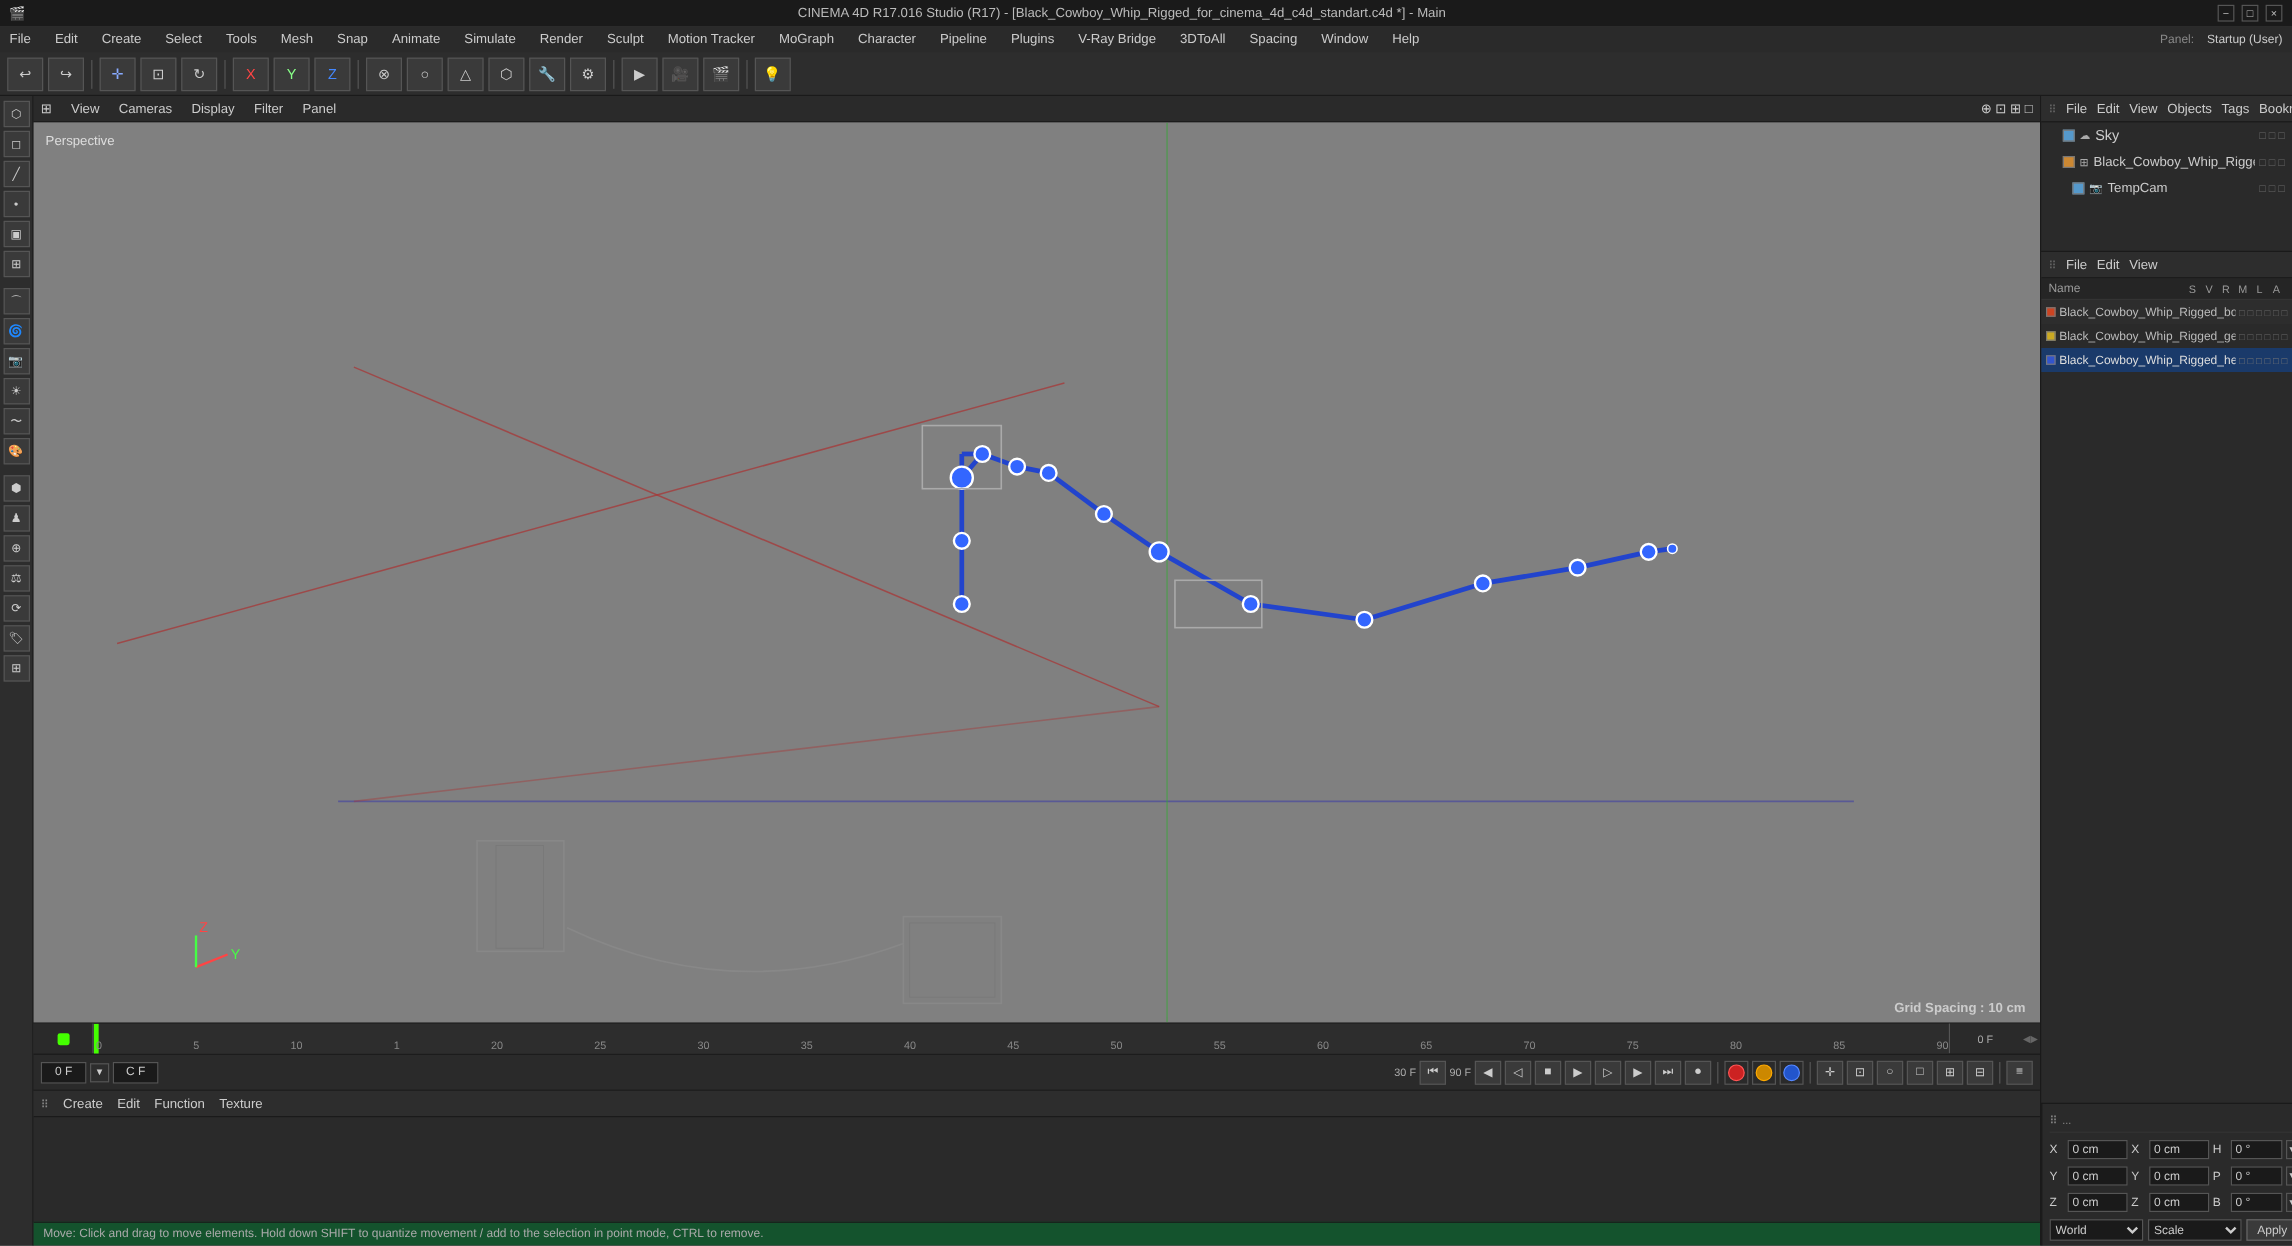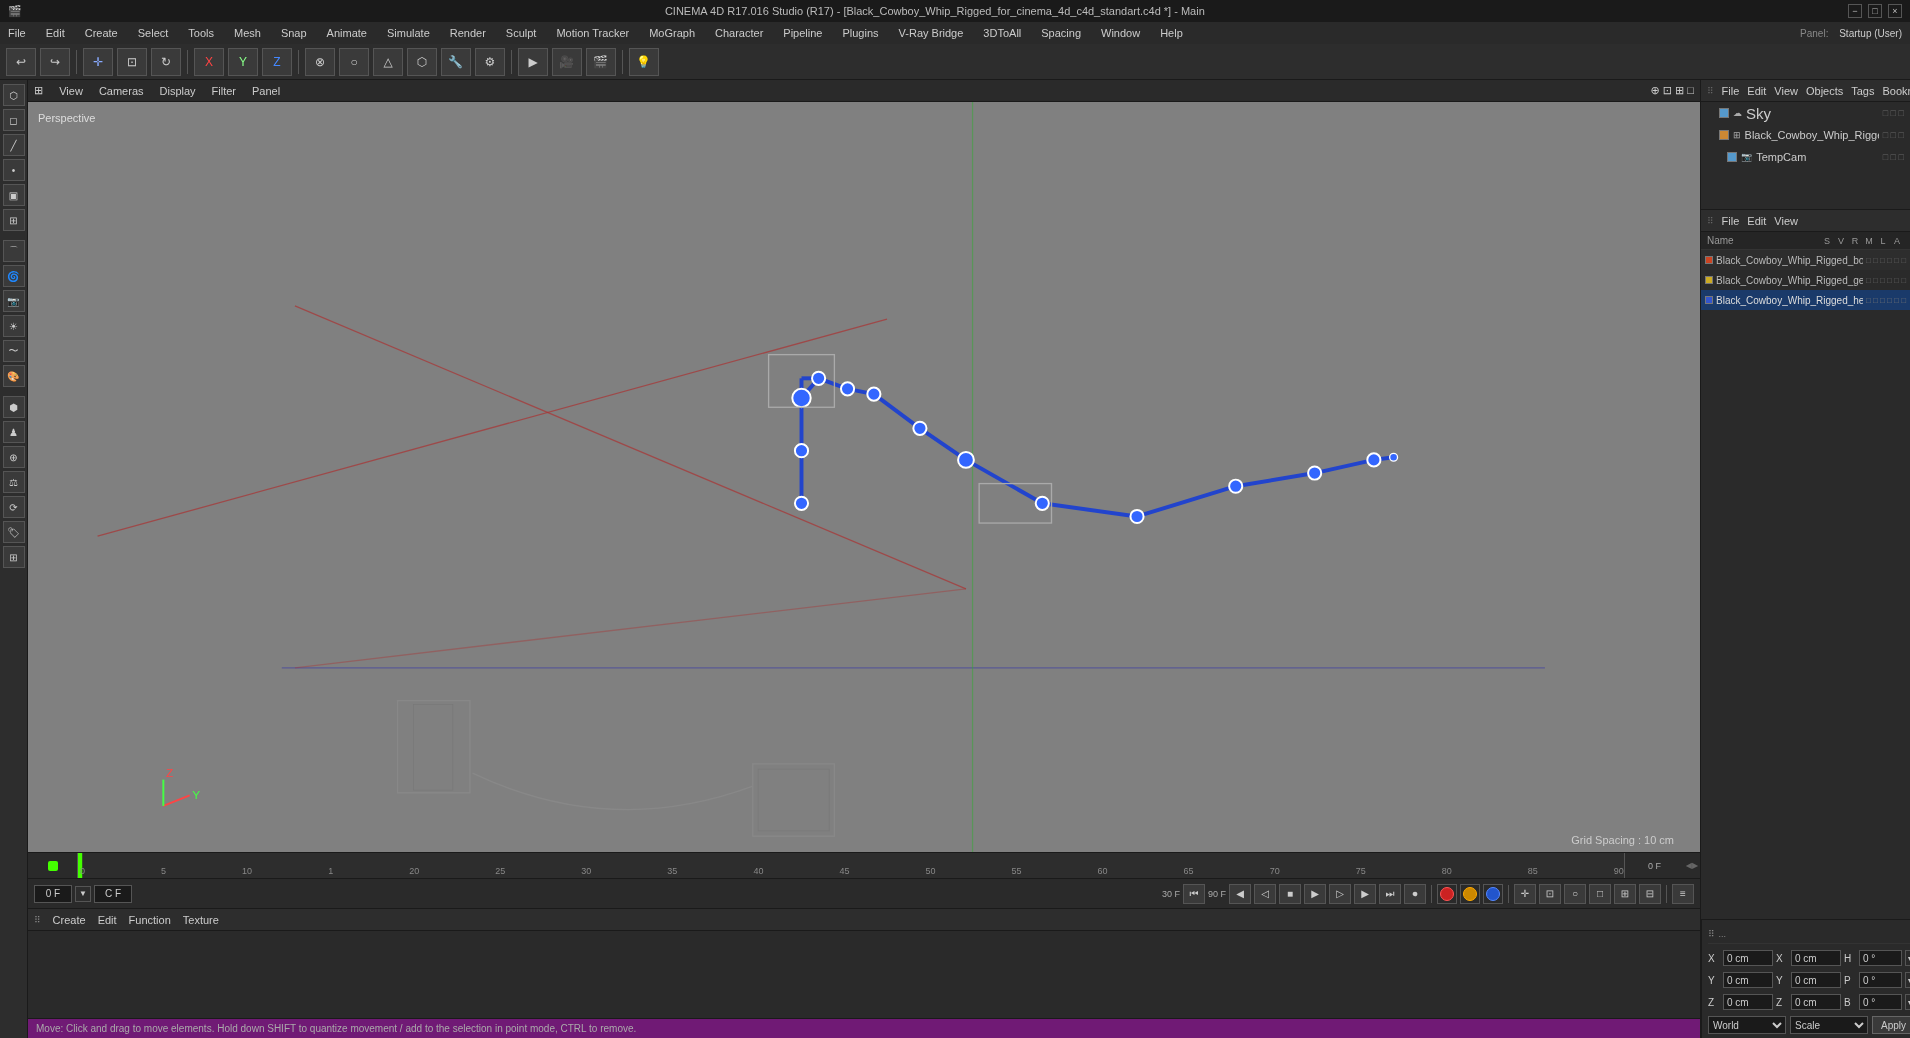--- a/index.html
+++ b/index.html
@@ -59,21 +59,21 @@
       position: absolute; top: 10px; left: 10px; color: #ddd; font-size: 11px;
     }
 
     
     #viewport svg {
       position: absolute; top: 0; left: 0; width: 100%; height: 100%;
     }
 
     
     #grid-spacing {
-      position: absolute; bottom: 6px; right: 26px; color: #ccc; font-size: 11px;
+      position: absolute; bottom: 6px; right: 12px; color: #ccc; font-size: 11px; font-weight: bold;
     }
 
     
     #timeline-area {
       height: 26px; background: #2a2a2a; border-top: 1px solid #1a1a1a; display: flex; align-items: center;
     }
 
     
     #transport-bar {
       height: 30px; background: #2a2a2a; display: flex; align-items: center; gap: 4px; padding: 0 6px; border-top: 1px solid #1a1a1a;
@@ -386,21 +386,21 @@
       <div id="material-toolbar" style="height:22px;background:#2d2d2d;display:flex;align-items:center;padding:0 6px;gap:12px;border-bottom:1px solid #1a1a1a;">
         <span style="font-size:9px;color:#888;">⠿</span>
         <span style="font-size:11px;color:#ccc;cursor:pointer;">Create</span>
         <span style="font-size:11px;color:#ccc;cursor:pointer;">Edit</span>
         <span style="font-size:11px;color:#ccc;cursor:pointer;">Function</span>
         <span style="font-size:11px;color:#ccc;cursor:pointer;">Texture</span>
       </div>
 
     </div>
 
-    <div id="status-bar" style="height:20px;background:#701a75;border-top:1px solid #1a1a1a;display:flex;align-items:center;padding:0 8px;">
+    <div id="status-bar" style="height:20px;background:#14532d;border-top:1px solid #1a1a1a;display:flex;align-items:center;padding:0 8px;">
       <span style="font-size:10px;color:#aaa;">Move: Click and drag to move elements. Hold down SHIFT to quantize movement / add to the selection in point mode, CTRL to remove.</span>
     </div>
   </div>
 
   <div id="right-panel" style="width:210px;background:#2a2a2a;border-left:1px solid #1a1a1a;display:flex;flex-direction:column;">
 
     <div style="height:130px;border-bottom:1px solid #1a1a1a;display:flex;flex-direction:column;">
 
       <div style="height:22px;background:#2d2d2d;display:flex;align-items:center;padding:0 6px;gap:8px;border-bottom:1px solid #1a1a1a;">
         <span style="font-size:9px;color:#666;">⠿</span>
@@ -409,21 +409,21 @@
         <span style="font-size:11px;color:#ccc;">View</span>
         <span style="font-size:11px;color:#ccc;">Objects</span>
         <span style="font-size:11px;color:#ccc;">Tags</span>
         <span style="font-size:11px;color:#ccc;">Bookmarks</span>
       </div>
 
       <div class="object-row" style="display:flex;align-items:center;padding:0 6px;gap:4px;height:22px;font-size:11px;cursor:pointer;">
         <span style="width:8px;"></span>
         <div style="width:10px;height:10px;background:#5599cc;border:1px solid #777;"></div>
         <span style="font-size:9px;color:#aaa;">☁</span>
-        <span style="flex:1;font-size:15px;color:#ccc;">Sky</span>
+        <span style="flex:1;font-size:12px;color:#ccc;">Sky</span>
         <span style="font-size:9px;color:#666;">□ □ □</span>
       </div>
       <div class="object-row" style="display:flex;align-items:center;padding:0 6px;gap:4px;height:22px;font-size:11px;cursor:pointer;">
         <span style="width:8px;"></span>
         <div style="width:10px;height:10px;background:#cc8833;border:1px solid #777;"></div>
         <span style="font-size:9px;color:#aaa;">⊞</span>
         <span style="flex:1;font-size:11px;color:#ccc;overflow:hidden;white-space:nowrap;">Black_Cowboy_Whip_Rigged_</span>
         <span style="font-size:9px;color:#666;">□ □ □</span>
       </div>
       <div class="object-row" style="display:flex;align-items:center;padding:0 6px;gap:4px;height:22px;font-size:11px;cursor:pointer;">

